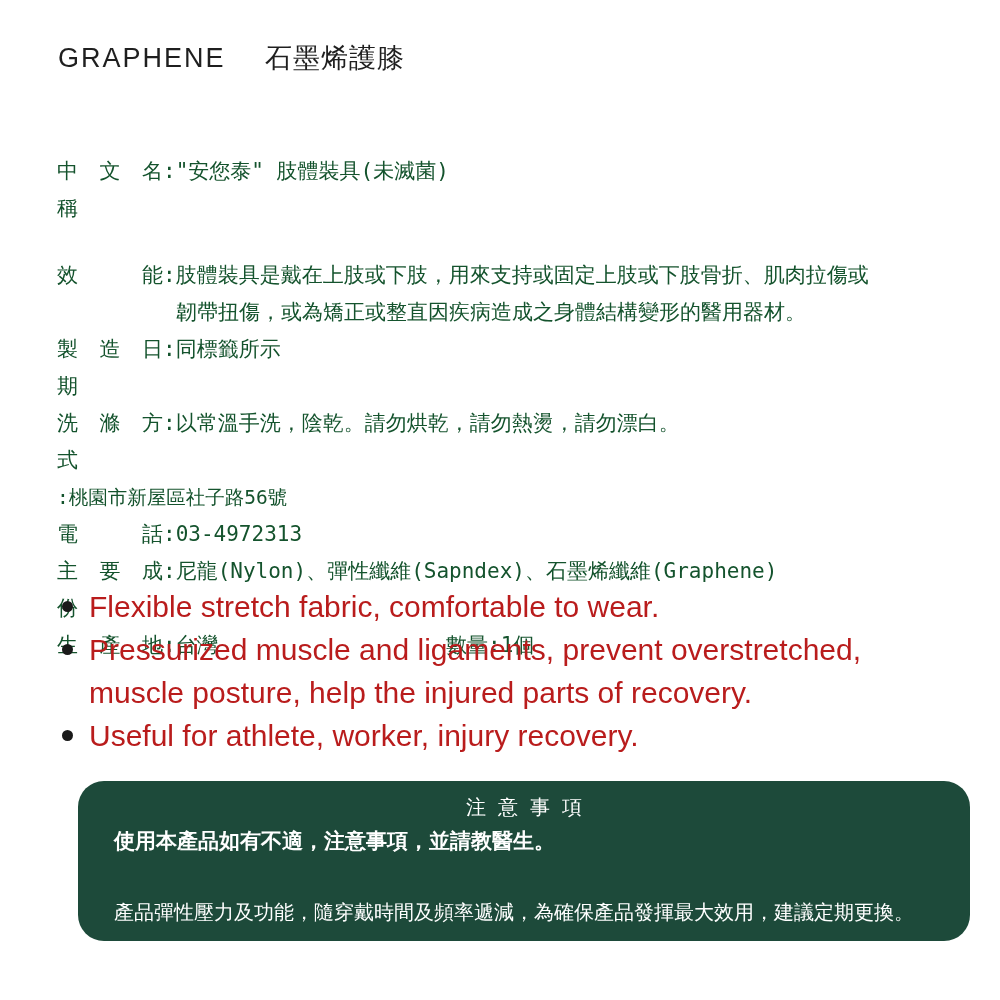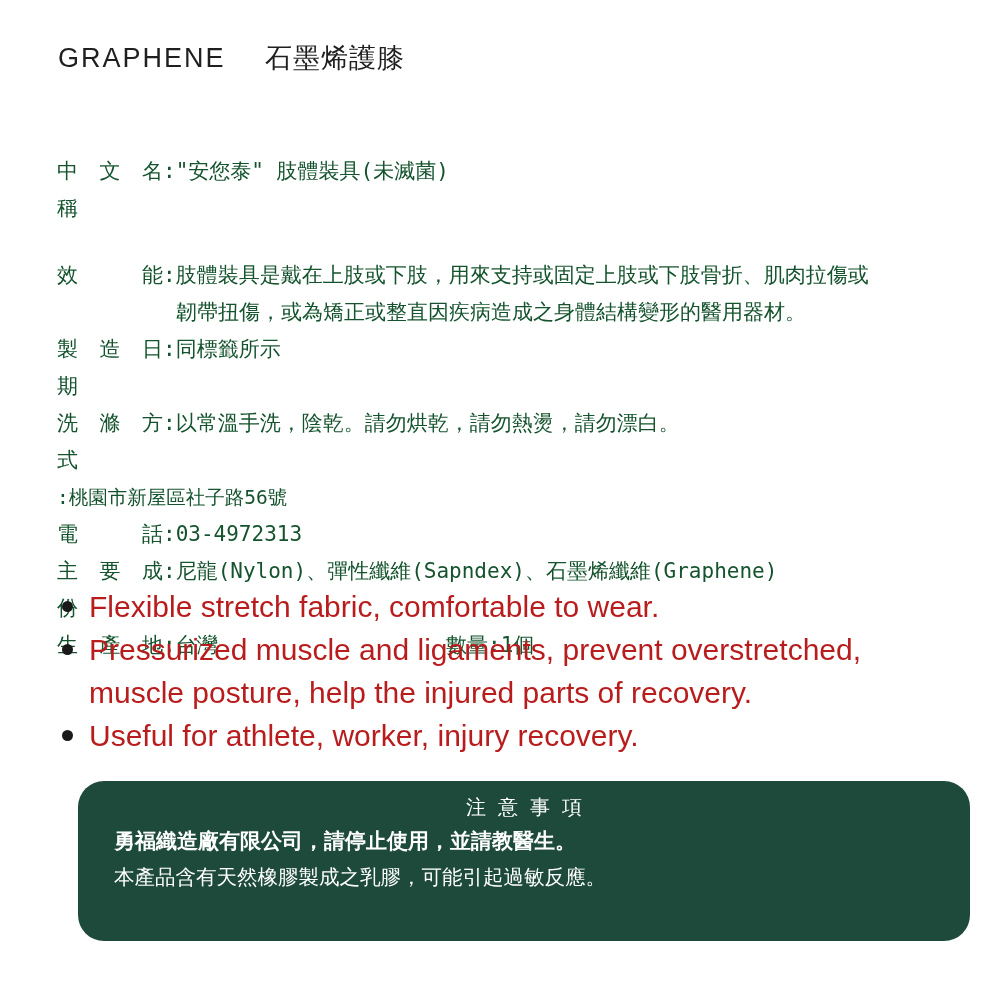--- a/index.html
+++ b/index.html
@@ -117,17 +117,17 @@
     <div class="bullet">
       <span class="dot"></span>
       <span class="blines">
         <span class="bline">Useful for athlete, worker, injury recovery.</span>
       </span>
     </div>
   </div>
 
   <div class="notice" style="background: rgb(29, 74, 58); color: rgb(255, 255, 255);">
     <div class="notice-title">注意事項</div>
-    <div class="nline b1">勇福織造廠有限公司，請停止使用，並請教醫生。</div>
-    <div class="nline b2">本產品含有天然橡膠製成之乳膠，可能引起過敏反應。</div>
+    <div class="nline b1">使用本產品如有不適，注意事項，並請教醫生。</div>
+    <div class="nline b3">產品彈性壓力及功能，隨穿戴時間及頻率遞減，為確保產品發揮最大效用，建議定期更換。</div>
   </div>
 
 </div>
 
 </body></html>

